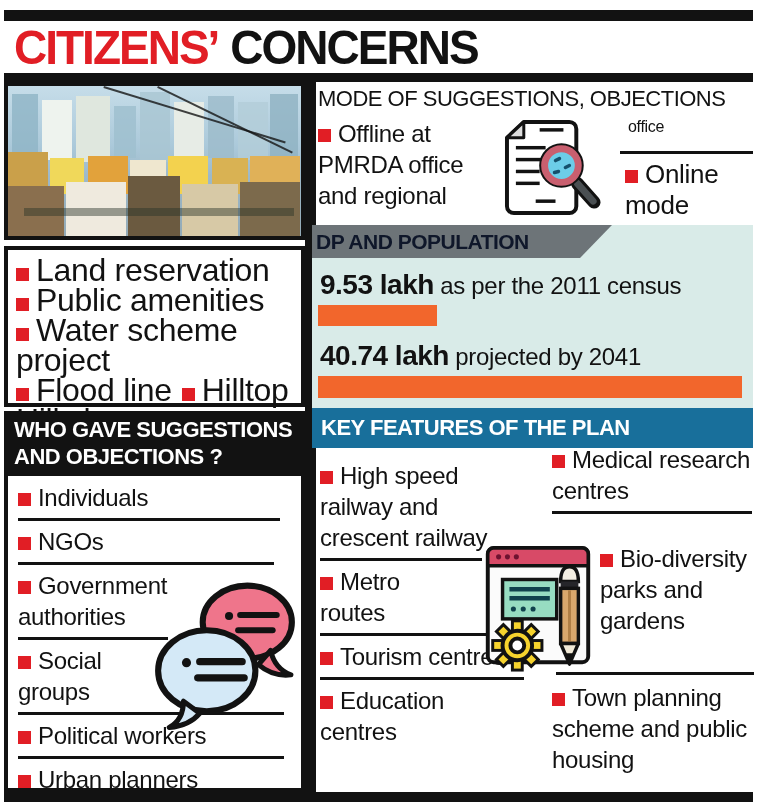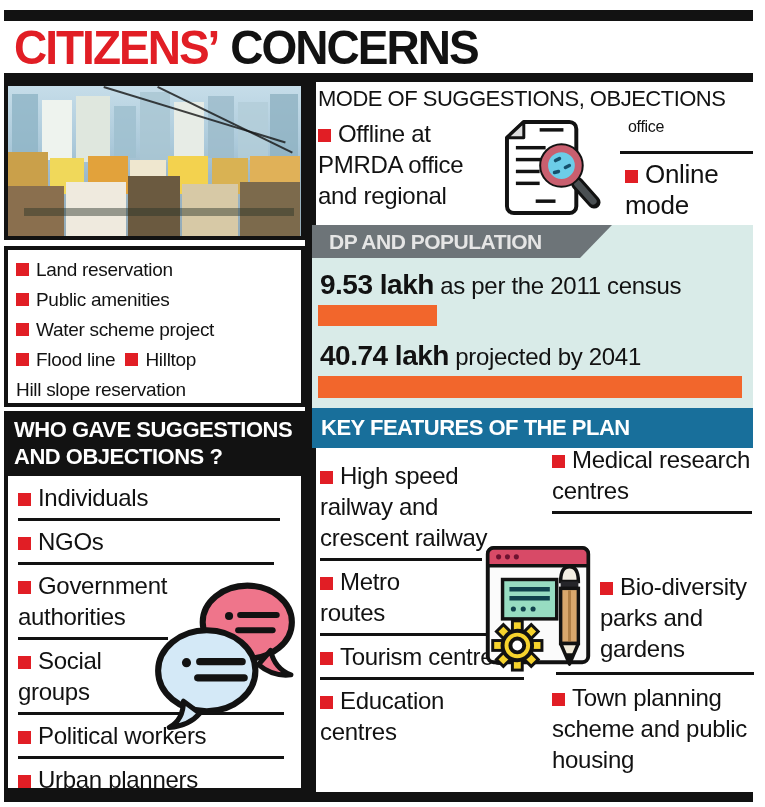--- a/index.html
+++ b/index.html
@@ -54,57 +54,57 @@
   .b18{left:58px;top:96px;width:60px;height:54px;background:#efeade;}
   .b19{left:120px;top:90px;width:52px;height:60px;background:#6b5a40;}
   .b20{left:174px;top:98px;width:56px;height:52px;background:#d7c9a6;}
   .b21{left:232px;top:96px;width:60px;height:54px;background:#7c6a4c;}
   .b22{left:16px;top:122px;width:270px;height:8px;background:rgba(40,50,40,.45);}
   .wire1,.wire2{position:absolute;height:2px;background:rgba(20,20,20,.8);transform-origin:left top;}
   .wire1{left:96px;top:0px;width:190px;transform:rotate(17deg);}
   .wire2{left:150px;top:0px;width:150px;transform:rotate(26deg);}
 
   #concerns-box{position:absolute;left:4px;top:246px;width:301px;height:161px;border:4px solid #121212;background:#fff;
-                padding:5px 8px;font-size:19px;line-height:30px;letter-spacing:-0.3px;}
+                padding:5px 8px;font-size:32px;line-height:30px;letter-spacing:-0.3px;}
   .bullet{display:inline-block;width:13px;height:13px;background:var(--red);margin-right:7px;}
   .bullet.inline2{margin-left:10px;}
 
   #who-header{position:absolute;left:4px;top:411px;width:301px;height:62px;background:#121212;color:#fff;
               font-weight:bold;font-size:22px;line-height:27px;padding:5px 10px;letter-spacing:-0.5px;}
   #who-box{position:absolute;left:4px;top:473px;width:301px;height:319px;border:4px solid #121212;border-top-width:3px;
            background:#fff;padding:6px 10px;font-size:24px;line-height:31px;letter-spacing:-0.3px;}
   .rule{height:3px;background:#121212;margin:5px 0;}
   #speech-icon{position:absolute;right:0px;top:92px;width:152px;height:165px;}
 
   
   #mode-header{position:absolute;left:318px;top:86px;font-weight:normal;font-size:22px;letter-spacing:-0.5px;}
   #offline-text{position:absolute;left:318px;top:118px;width:178px;font-size:24px;line-height:31px;letter-spacing:-0.3px;}
   #doc-icon{position:absolute;left:492px;top:116px;width:128px;height:104px;}
   #office-cont{position:absolute;left:628px;top:118px;font-size:16px;letter-spacing:-0.3px;}
   #mode-line{position:absolute;left:620px;top:151px;width:133px;height:3px;background:#121212;}
   #online-text{position:absolute;left:625px;top:159px;width:128px;font-size:26px;line-height:31px;letter-spacing:-0.3px;}
 
   #dp-section{position:absolute;left:312px;top:225px;width:441px;height:183px;background:var(--light-teal);}
-  #dp-header{position:absolute;left:0;top:0;width:300px;height:33px;background:var(--gray-hdr);color:#e5e5e5;
-             font-weight:bold;font-size:21px;line-height:33px;padding-left:17px;letter-spacing:-0.5px;
+  #dp-header{position:absolute;left:0;top:0;width:300px;height:33px;background:var(--gray-hdr);color:#0f172a;
+             font-weight:bold;font-size:21px;line-height:33px;padding-left:4px;letter-spacing:-0.5px;
              clip-path:polygon(0 0,100% 0,calc(100% - 32px) 100%,0 100%);}
   .stat{position:absolute;left:8px;white-space:nowrap;}
   .stat .val{font-weight:bold;font-size:28px;letter-spacing:-0.5px;}
   .stat .lab{font-size:24px;letter-spacing:-0.3px;}
   #stat1{top:44px;}
   #bar1{position:absolute;left:6px;top:80px;width:119px;height:21px;background:var(--orange);}
   #stat2{top:115px;}
   #bar2{position:absolute;left:6px;top:151px;width:424px;height:22px;background:var(--orange);}
 
   #key-header{position:absolute;left:312px;top:408px;width:441px;height:40px;background:var(--teal-hdr);color:#fff;
               font-weight:bold;font-size:22px;line-height:40px;padding-left:9px;letter-spacing:-0.5px;}
   .key-item{font-size:24px;line-height:31px;letter-spacing:-0.3px;}
   #key-left{position:absolute;left:320px;top:460px;width:178px;}
   #key-right-a{position:absolute;left:552px;top:444px;width:205px;}
-  #key-right-b{position:absolute;left:600px;top:543px;width:152px;margin-top:28px;}
+  #key-right-b{position:absolute;left:600px;top:543px;width:152px;}
   #key-right-rule{position:absolute;left:556px;top:672px;width:198px;height:3px;background:#121212;}
   #key-right-c{position:absolute;left:552px;top:682px;width:205px;}
   .kr1{width:162px;} .kr2{width:200px;} .kr3{width:204px;} .kr4{width:200px;}
   #plan-icon{position:absolute;left:474px;top:540px;width:128px;height:142px;}
 </style>
 </head>
 <body>
 
 <div id="frame">
 

